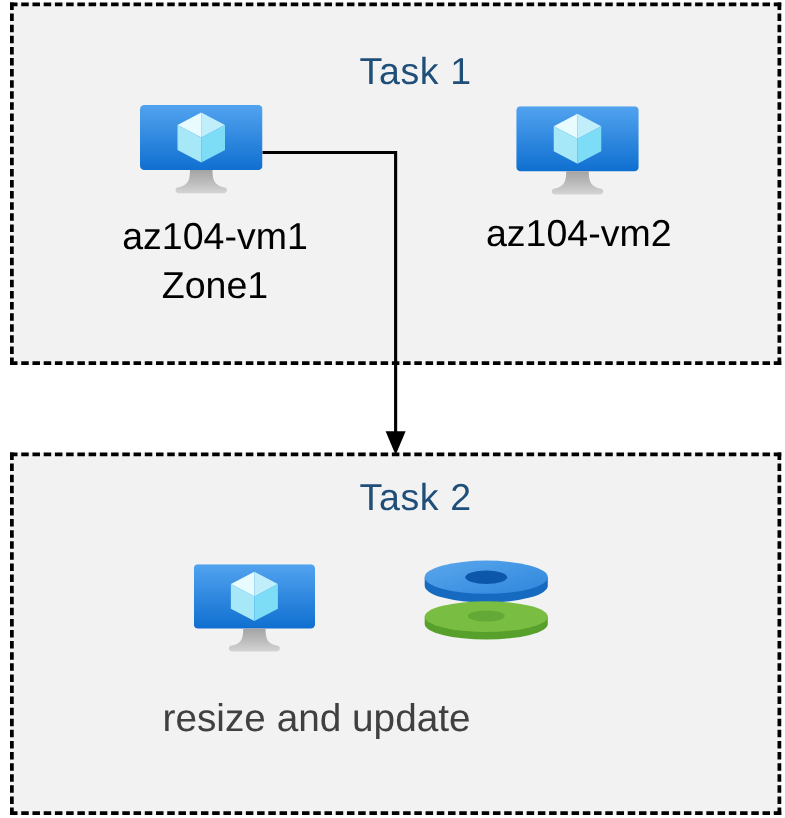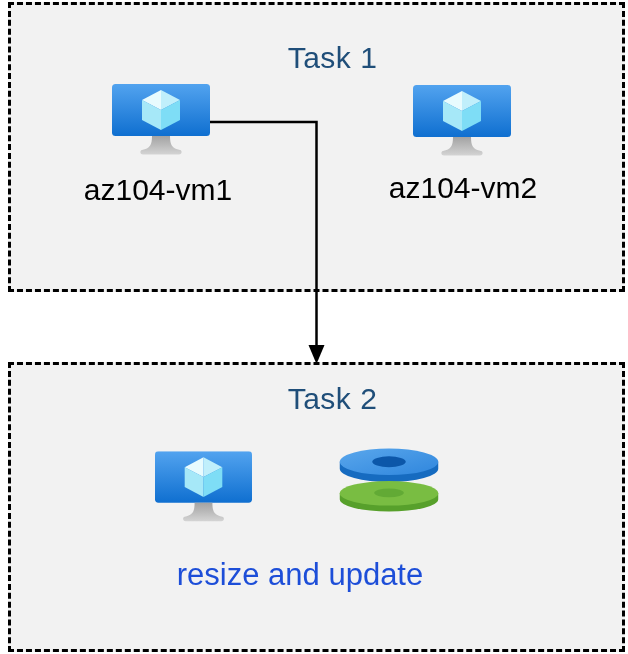--- a/index.html
+++ b/index.html
@@ -38,30 +38,30 @@
   .vm3-icon   { left: 155px; top: 451px; width: 97px;  height: 72px; }
   .disks-icon { left: 338px; top: 448px; width: 102px; height: 65px; }
   .node-label {
     position: absolute;
     width: 220px;
     text-align: center;
     font-size: 30px;
     line-height: 39px;
     color: #000000;
   }
-  .vm1-label { left: 48px;  top: 170px; }
+  .vm1-label { left: 62px;  top: 170px; }
   .vm2-label { left: 353px; top: 168px; }
   .caption {
     position: absolute;
     left: 130px;
     top: 557px;
     width: 340px;
-    text-align: center;
+    text-align: left;
     font-size: 31px;
-    color: #1d4ed8;
+    color: #404040;
   }
   .arrow-overlay {
     position: absolute;
     left: 0; top: 0;
     width: 628px; height: 654px;
     pointer-events: none;
   }
   .defs-holder { position: absolute; width: 0; height: 0; overflow: hidden; }
 </style>
 </head>
@@ -106,20 +106,21 @@
   <section class="task-box task1-box"></section>
   <h2 class="task-title task1-title">Task 1</h2>
 
   <span class="icon vm1-icon">
     <svg viewBox="0 0 98 72">
         <use href="#sym-vm"></use>
       </svg>
   </span>
   <div class="node-label vm1-label">
     <div>az104-vm1</div>
+    <div>Zone1</div>
   </div>
 
   <span class="icon vm2-icon">
     <svg viewBox="0 0 98 72">
         <use href="#sym-vm"></use>
       </svg>
   </span>
   <div class="node-label vm2-label">
     <div>az104-vm2</div>
   </div>

